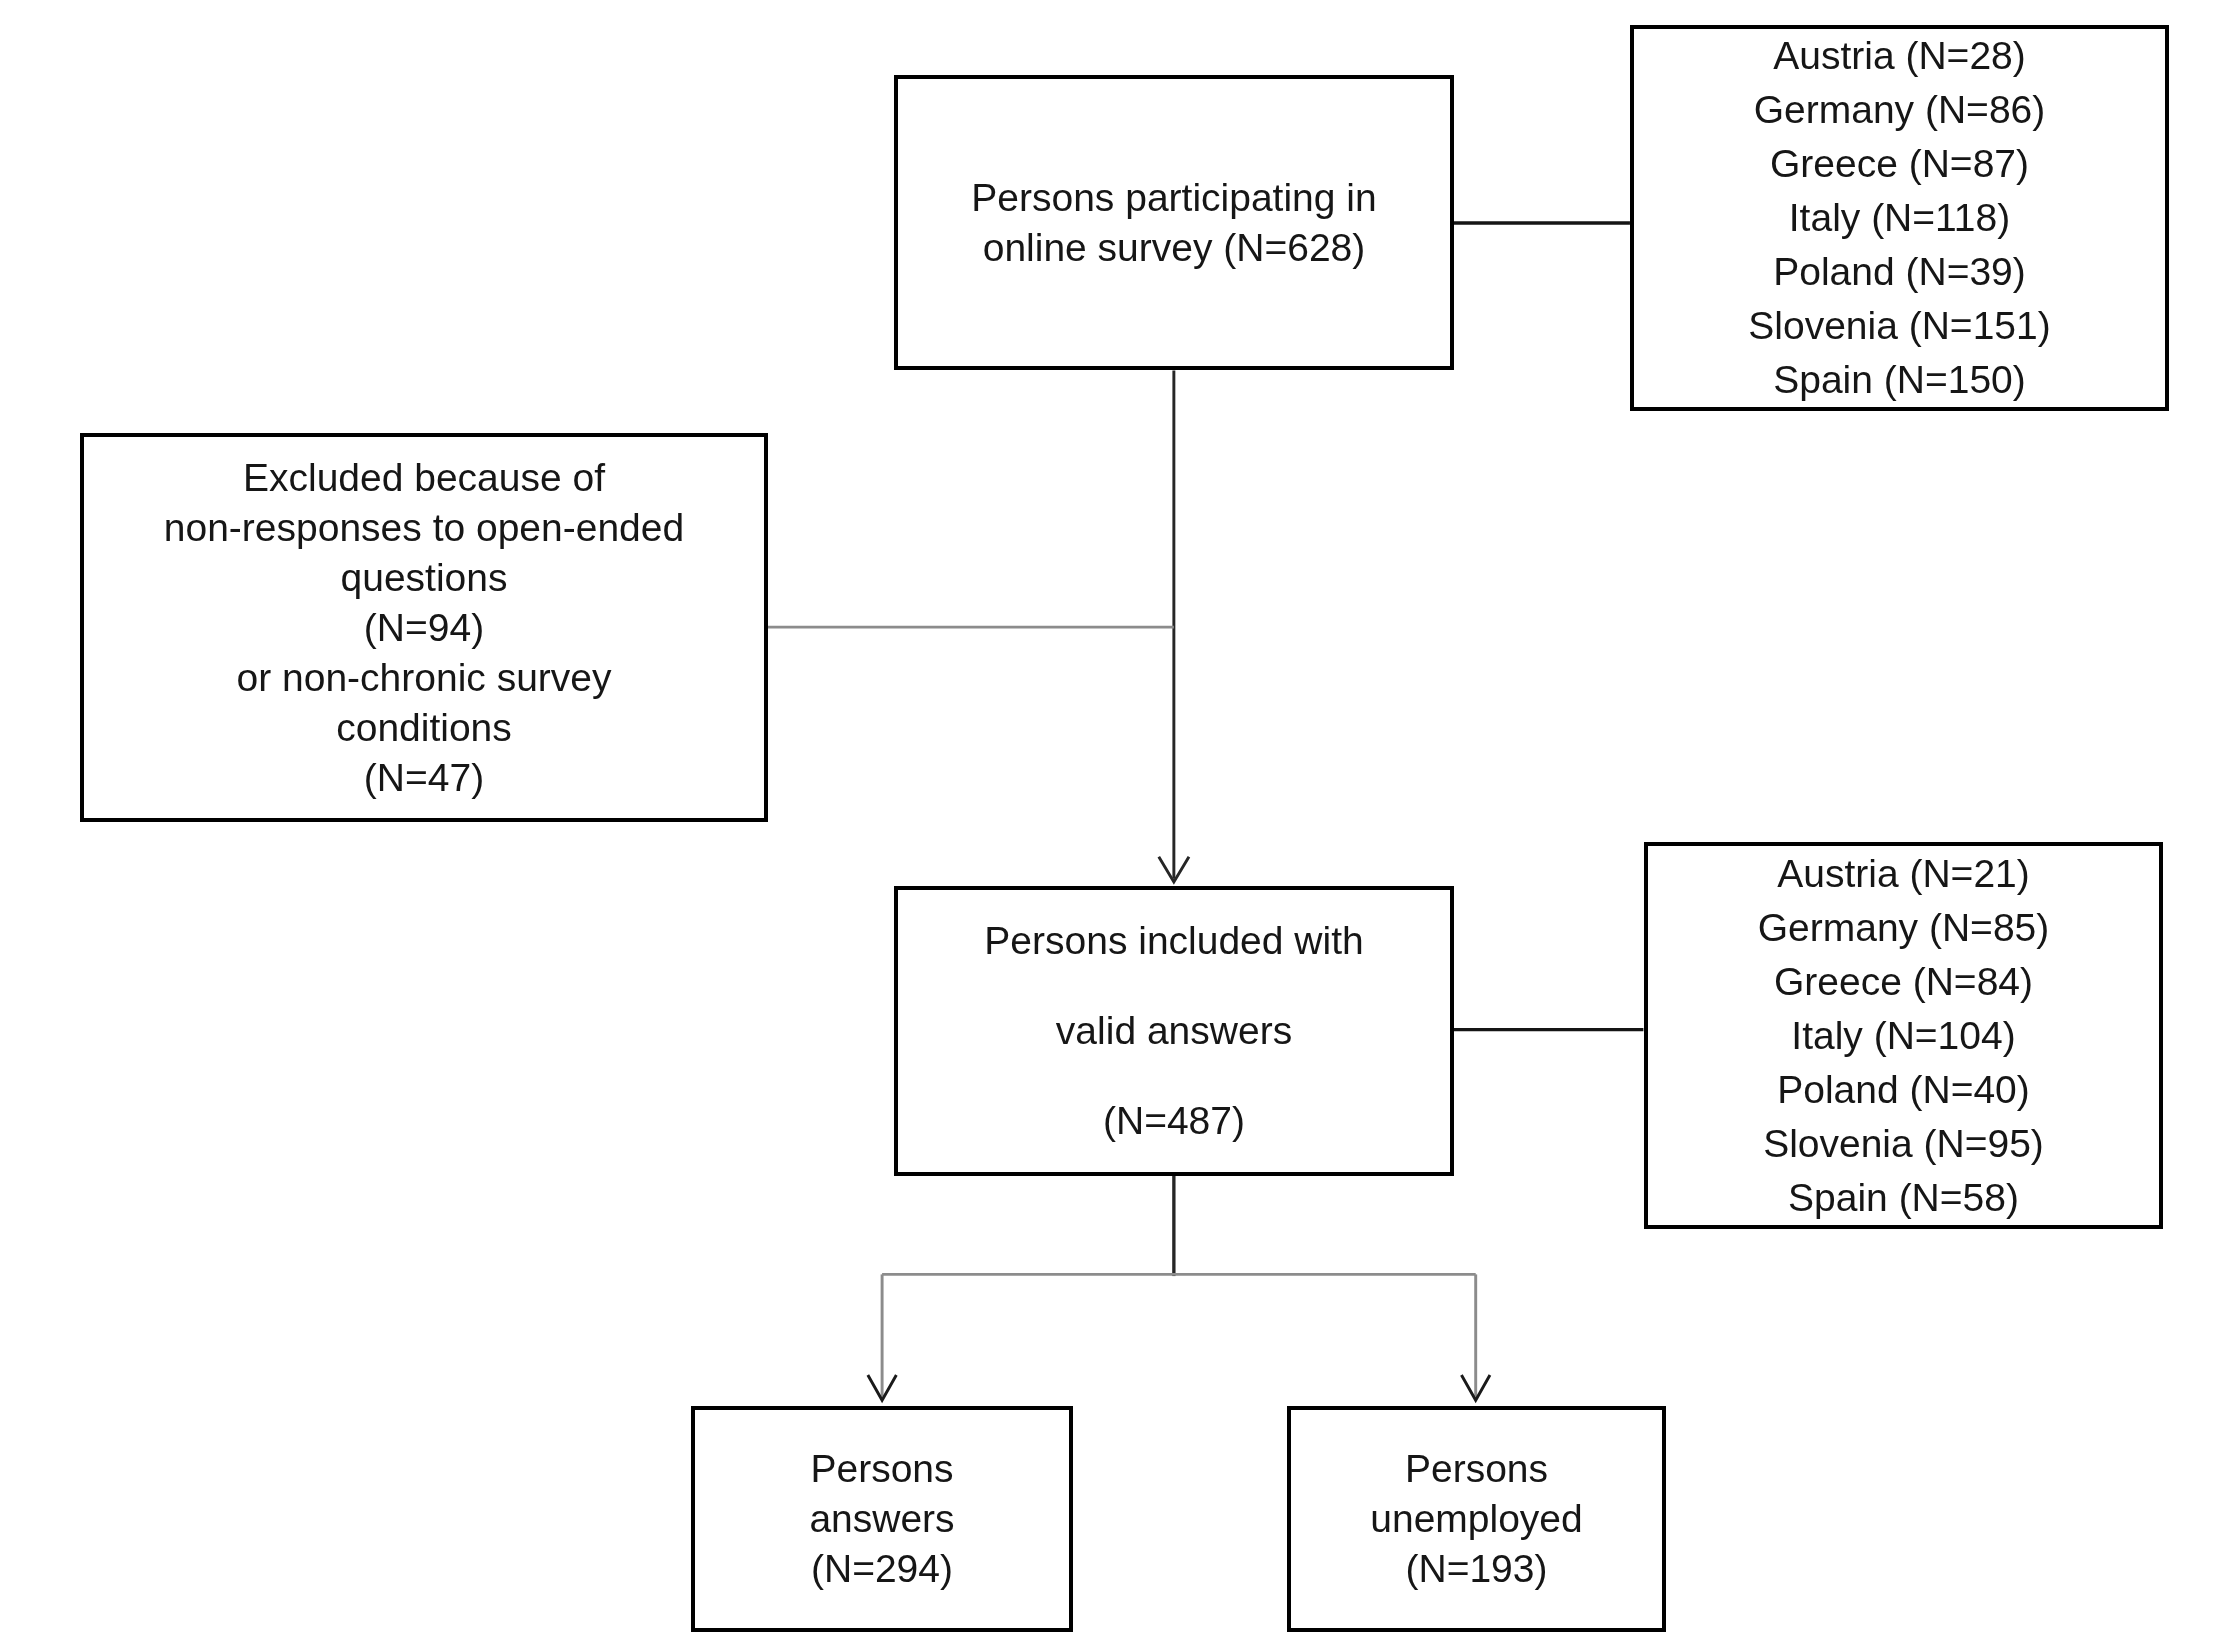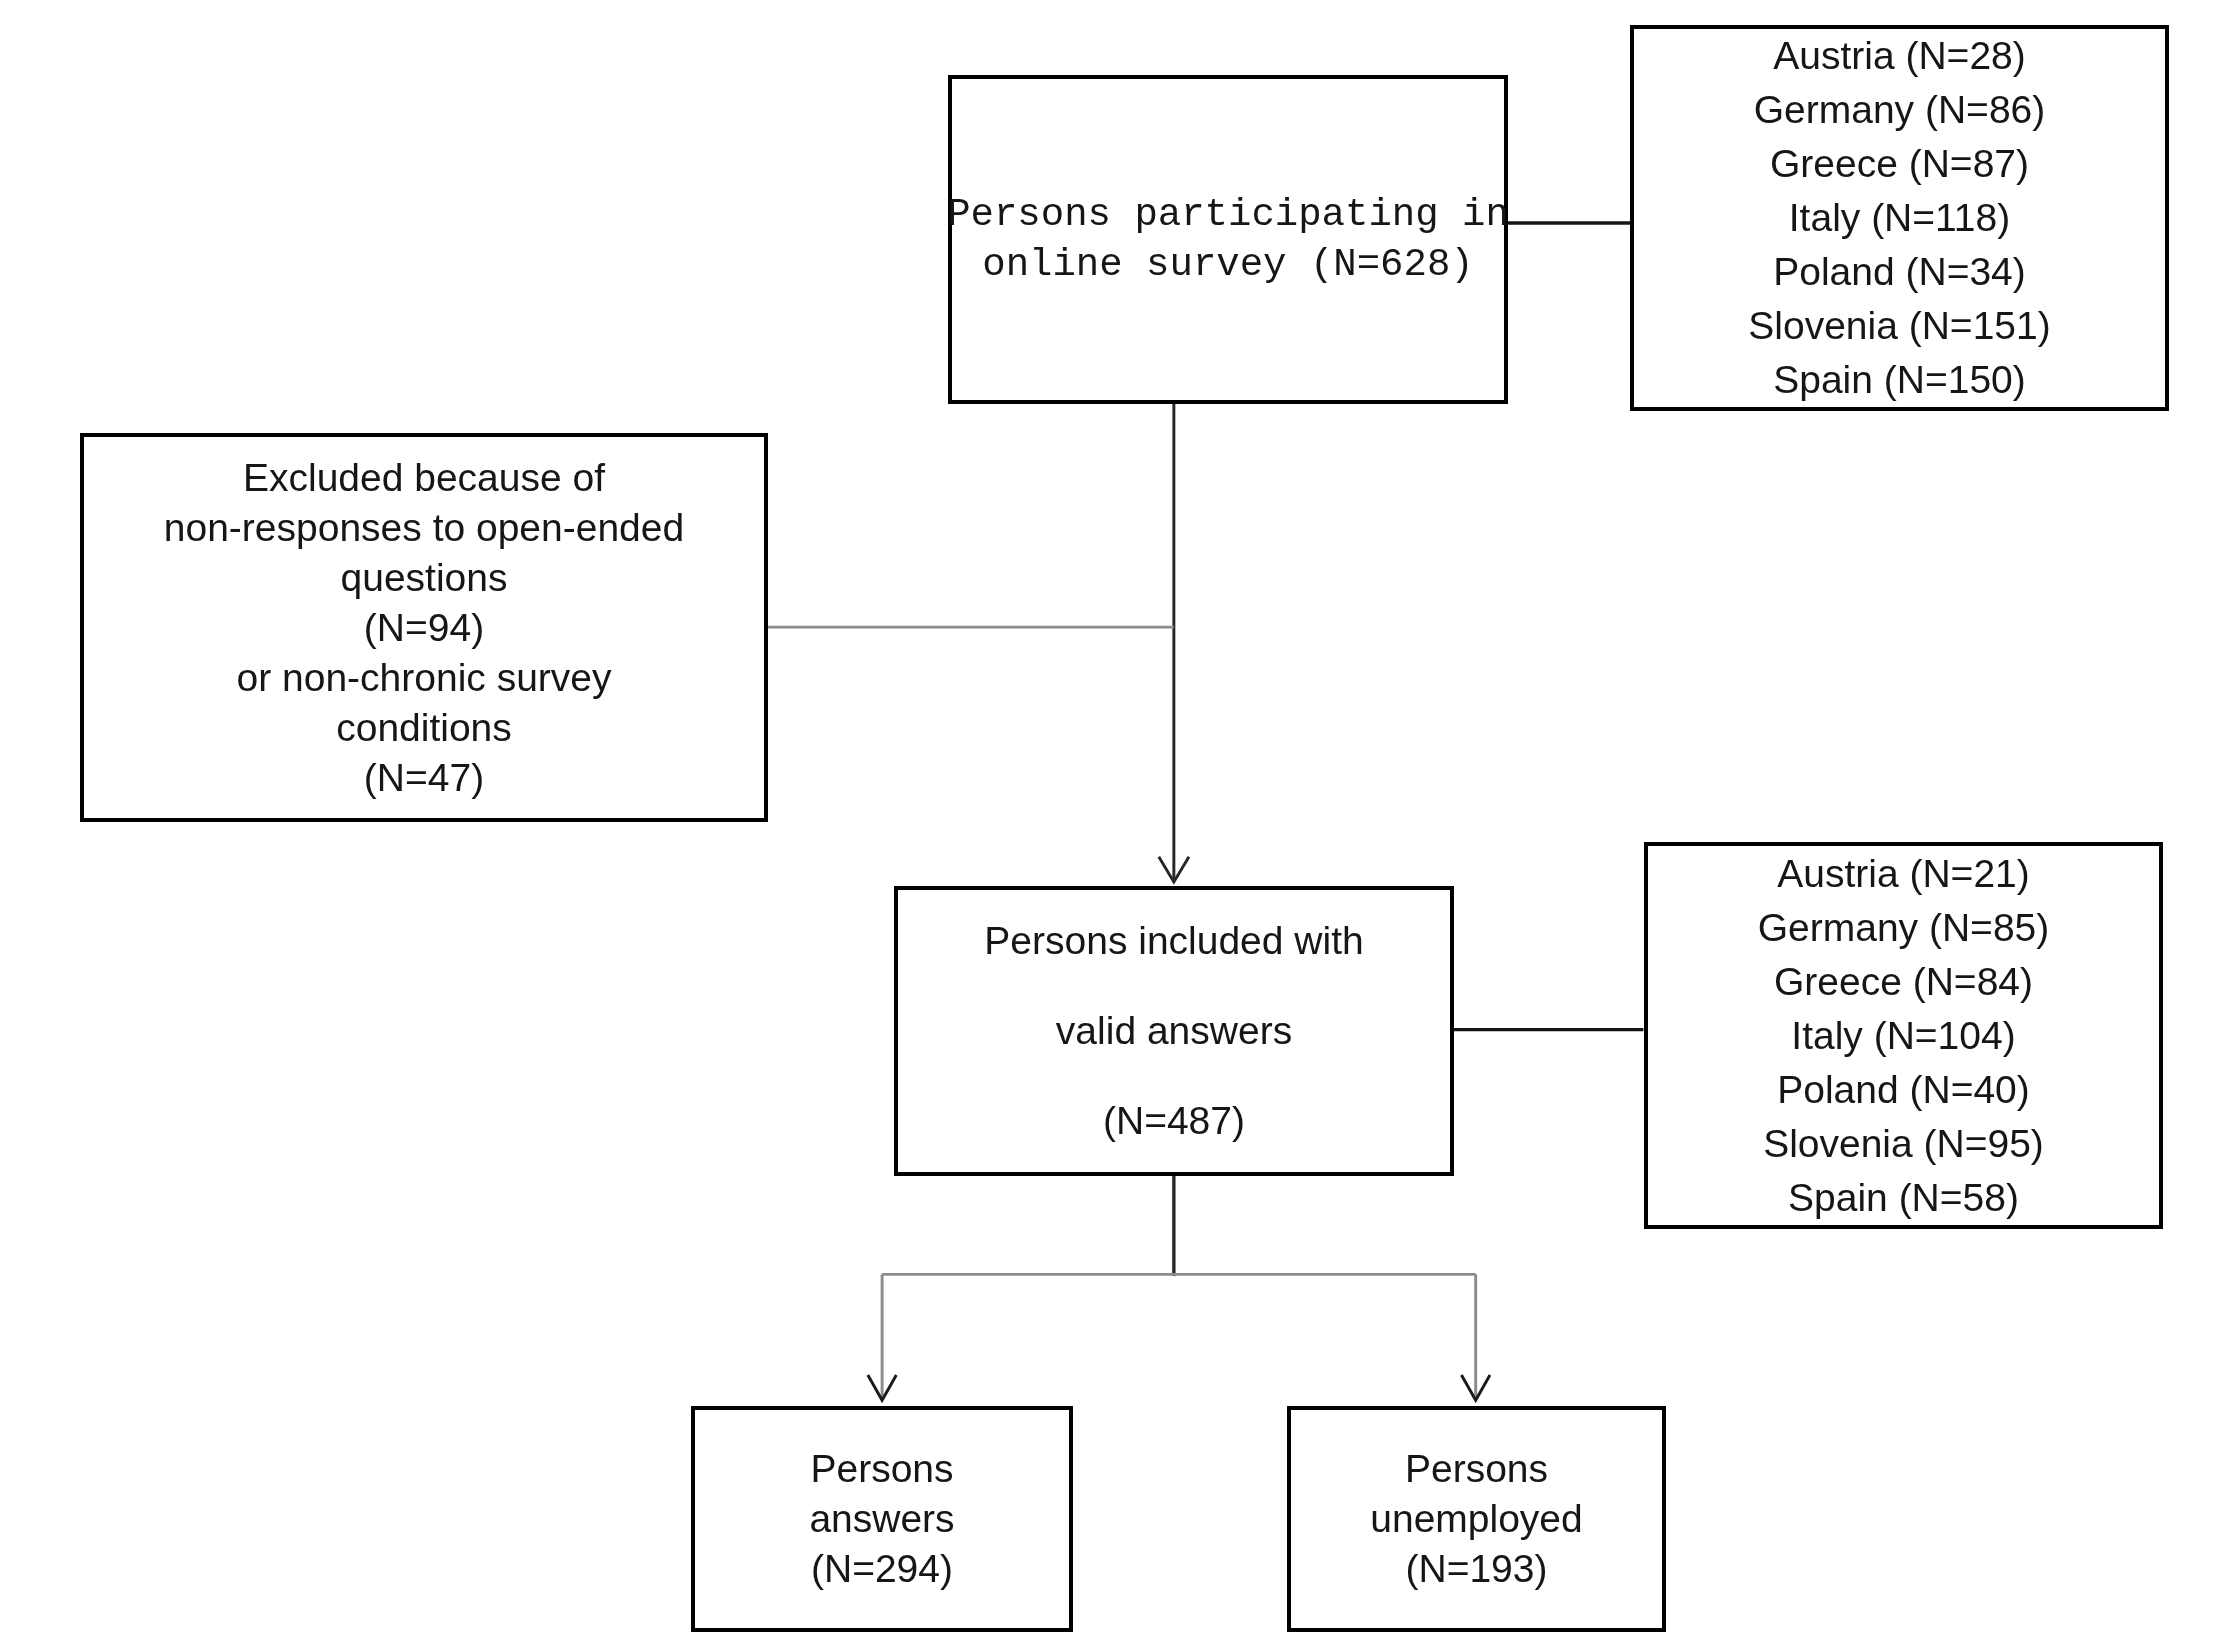--- a/index.html
+++ b/index.html
@@ -36,21 +36,21 @@
     font-size: 39px;
     line-height: 50px;
     padding: 3.4px 8.4px;
   }
   .box.countries {
     line-height: 54px;
   }
   .line { white-space: nowrap; }
 
   
-  #box-participants        { left: 948px; top: 75px;   width: 560px; height: 329px; font-family: Liberation Mono, monospace; }
+  #box-participants        { left: 894px; top: 75px;   width: 560px; height: 295px; }
   #box-survey-countries    { left: 1630px; top: 25px;   width: 539px; height: 386px; }
   #box-excluded            { left: 32px;   top: 433px;  width: 688px; height: 389px; margin-left: 48px; }
   #box-included            { left: 894px; top: 886px; width: 560px; height: 290px; gap: 40px; }
   #box-included-countries  { left: 1644px; top: 842px; width: 519px; height: 387px; }
   #box-employed            { left: 691px;  top: 1406px; width: 382px; height: 226px; }
   #box-unemployed          { left: 1287px; top: 1406px; width: 379px; height: 226px; }
 </style>
 </head>
 <body>
 
@@ -89,21 +89,21 @@
   <div class="box" id="box-participants">
     <div class="line">Persons participating in</div>
     <div class="line">online survey (N=628)</div>
   </div>
 
   <div class="box countries" id="box-survey-countries">
     <div class="line">Austria (N=28)</div>
     <div class="line">Germany (N=86)</div>
     <div class="line">Greece (N=87)</div>
     <div class="line">Italy (N=118)</div>
-    <div class="line">Poland (N=34)</div>
+    <div class="line">Poland (N=39)</div>
     <div class="line">Slovenia (N=151)</div>
     <div class="line">Spain (N=150)</div>
   </div>
 
   <div class="box" id="box-excluded">
     <div class="line">Excluded because of</div>
     <div class="line">non-responses to open-ended</div>
     <div class="line">questions</div>
     <div class="line">(N=94)</div>
     <div class="line">or non-chronic survey</div>

